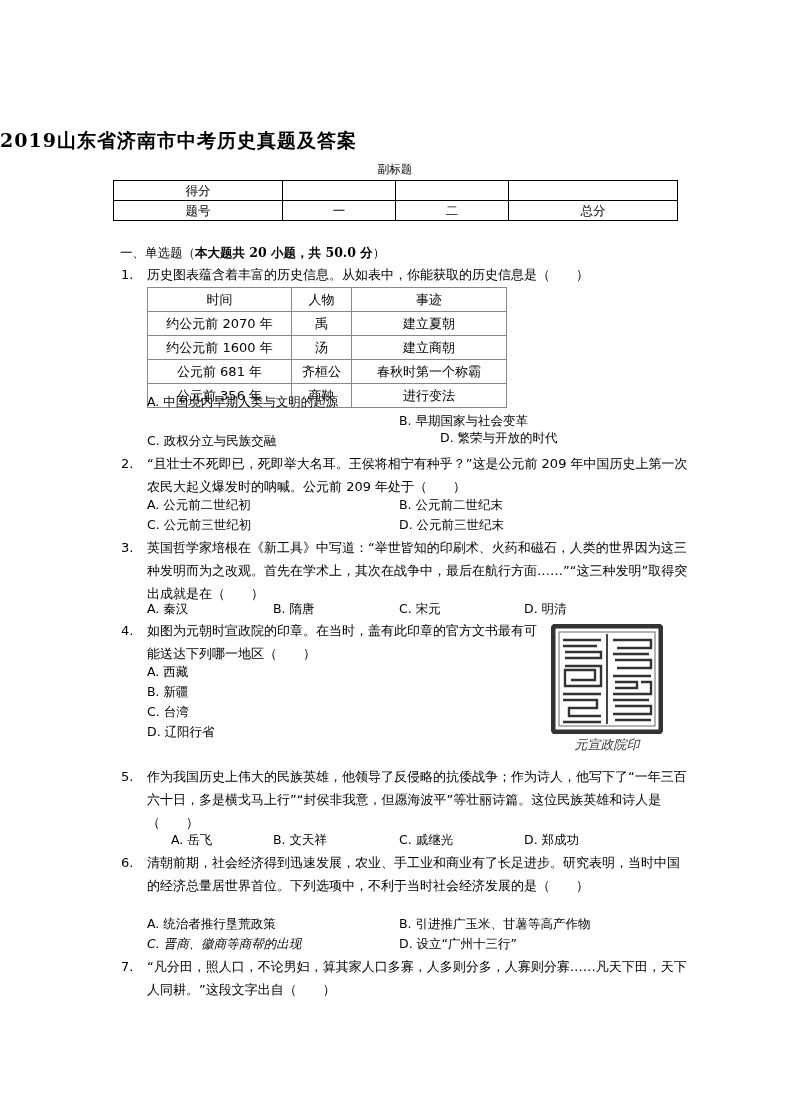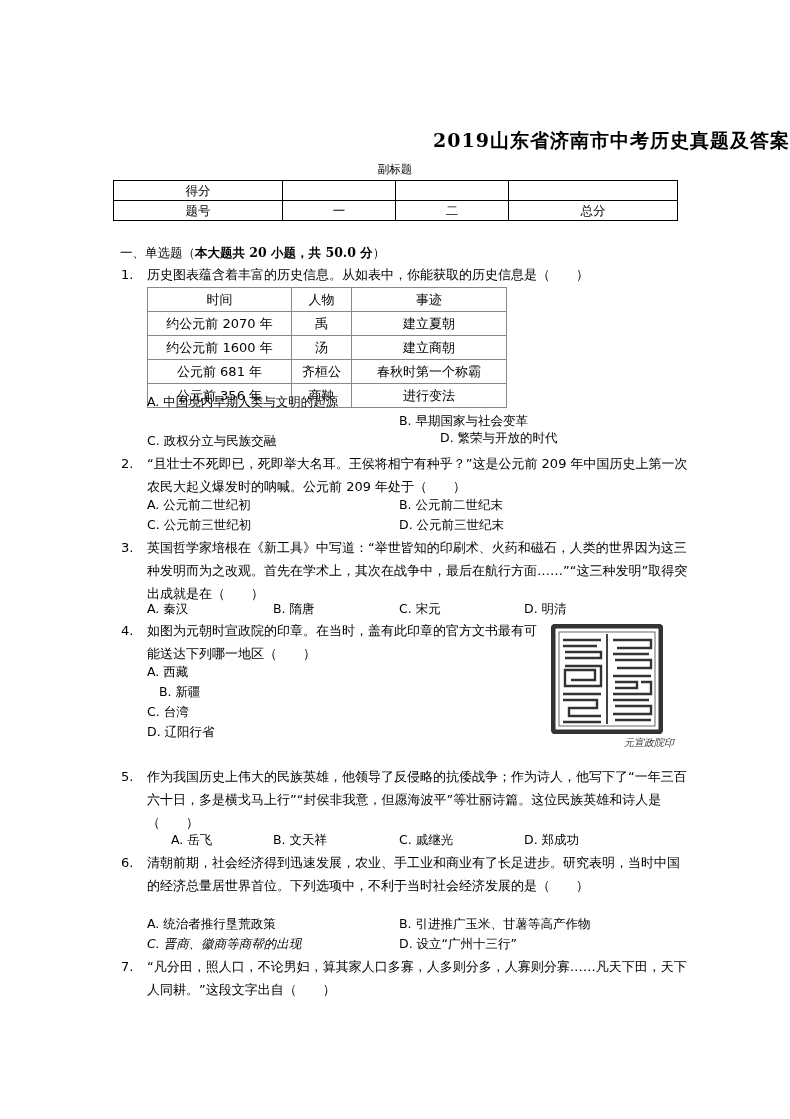--- a/index.html
+++ b/index.html
@@ -1,20 +1,20 @@
 <!DOCTYPE html>
 <html><head>
 <meta charset="utf-8">
 <style>
   html, body { margin: 0; padding: 0; background: #ffffff; }
   body { width: 790px; height: 1119px; position: relative; overflow: hidden;
          font-family: "DejaVu Sans", "Liberation Sans", sans-serif; color: #000; }
   .page { position: absolute; left: 0; top: 0; width: 790px; height: 1119px; }
 
-  .title { position: absolute; left: 0; width: 790px; top: 128px; text-align: right;
+  .title { position: absolute; left: 0; width: 790px; top: 128px; text-align: left;
            font-family: "DejaVu Serif", "Liberation Serif", serif; font-weight: bold;
            font-size: 19px; letter-spacing: 1px; }
   .subtitle { position: absolute; left: 0; width: 790px; top: 162px; text-align: center;
               font-size: 11.5px; }
 
   table.score { position: absolute; left: 113px; top: 180px; width: 565px;
                 border-collapse: collapse; font-size: 12.5px; }
   table.score td { border: 1px solid #000; height: 19px; padding: 0; text-align: center;
                    line-height: 18px; }
 
@@ -28,22 +28,22 @@
   .opt { position: absolute; font-size: 12.5px; line-height: 20px; white-space: nowrap; }
 
   table.hist { position: absolute; left: 147px; top: 287px; border-collapse: collapse;
                font-size: 13px; }
   table.hist td { border: 1px solid #888; height: 23px; text-align: center; padding: 0; }
   table.hist td.c1 { width: 143px; }
   table.hist td.c2 { width: 59px; }
   table.hist td.c3 { width: 154px; }
 
   .seal { position: absolute; left: 551px; top: 624px; width: 112px; height: 110px; }
-  .seal-caption { position: absolute; left: 540px; top: 736px; width: 134px; text-align: right;
-                  font-family: "DejaVu Serif", "Liberation Serif", serif; font-size: 10px; color: #333;
+  .seal-caption { position: absolute; left: 540px; top: 736px; width: 134px; text-align: center;
+                  font-family: "DejaVu Serif", "Liberation Serif", serif; font-size: 13px; color: #333;
                   font-style: italic; }
 </style>
 </head>
 <body>
 
 <div class="page">
 
   <div class="title">2019山东省济南市中考历史真题及答案</div>
   <div class="subtitle">副标题</div>
 
@@ -122,21 +122,21 @@
   <div class="opt" style="left:147px; top:599px;">A.  秦汉</div>
   <div class="opt" style="left:273px; top:599px;">B.  隋唐</div>
   <div class="opt" style="left:399px; top:599px;">C.  宋元</div>
   <div class="opt" style="left:524px; top:599px;">D.  明清</div>
 
   <div class="q" style="top:619px;">
     <span class="num">4.</span>
     <span class="body" style="width:395px;">如图为元朝时宣政院的印章。在当时，盖有此印章的官方文书最有可能送达下列哪一地区（　　）</span>
   </div>
   <div class="opt" style="left:147px; top:662px;">A.  西藏</div>
-  <div class="opt" style="left:147px; top:682px;margin-left:12px;">B.  新疆</div>
+  <div class="opt" style="left:147px; top:682px;">B.  新疆</div>
   <div class="opt" style="left:147px; top:702px;">C.  台湾</div>
   <div class="opt" style="left:147px; top:722px;">D.  辽阳行省</div>
 
   <svg class="seal" viewBox="0 0 112 110">
     <rect x="2" y="2" width="108" height="106" fill="#fff" stroke="#333" stroke-width="5" rx="3"></rect>
     <rect x="8" y="8" width="96" height="94" fill="none" stroke="#666" stroke-width="1"></rect>
     <line x1="56" y1="10" x2="56" y2="100" stroke="#444" stroke-width="2"></line>
     <g stroke="#333" stroke-width="2.4" fill="none">
       <path d="M12 16 H50 M12 22 H46 M14 28 H50 V34 H14"></path>
       <path d="M14 42 H50 V62 H14 V46 H44 V56 H20"></path>

